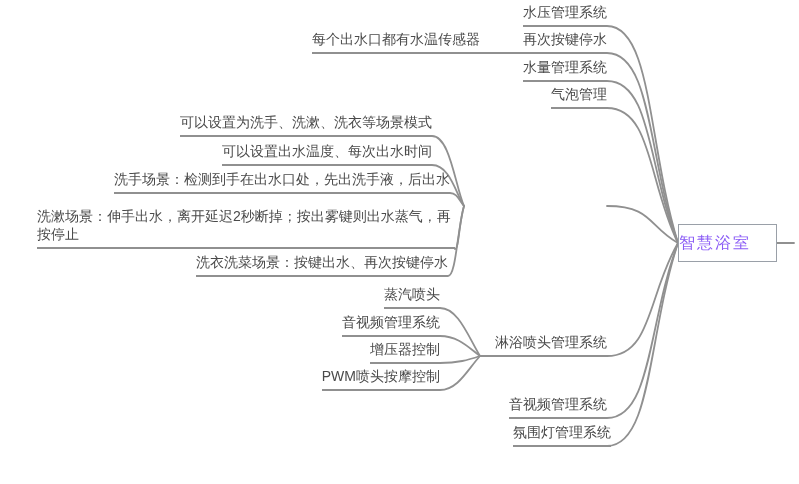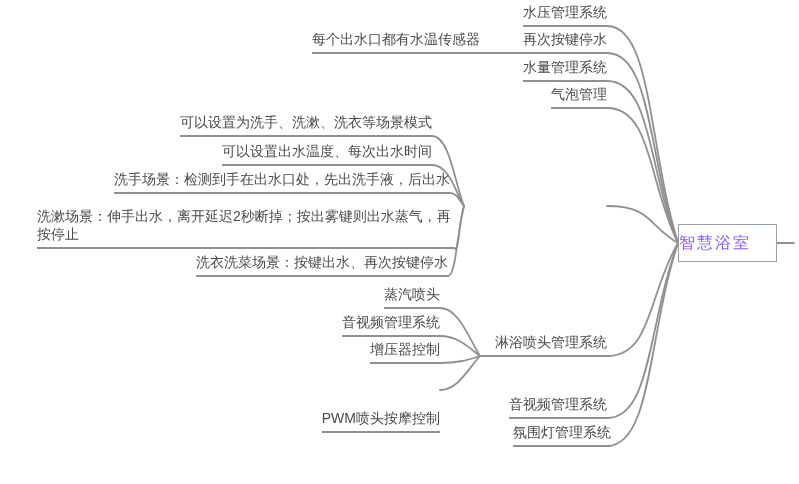--- a/index.html
+++ b/index.html
@@ -95,17 +95,17 @@
 
   <div class="node" style="top:113px; right:367px;">可以设置为洗手、洗漱、洗衣等场景模式</div>
   <div class="node" style="top:170px; right:349px;">洗手场景：检测到手在出水口处，先出洗手液，后出水</div>
   <div class="node" style="top:142px; right:367px;">可以设置出水温度、每次出水时间</div>
   <div class="node wrap" style="top:207px; right:344px; width:418px;">洗漱场景：伸手出水，离开延迟2秒断掉；按出雾键则出水蒸气，再按停止</div>
   <div class="node" style="top:253px; right:351px;">洗衣洗菜场景：按键出水、再次按键停水</div>
 
   <div class="node" style="top:285px; right:359px;">蒸汽喷头</div>
   <div class="node" style="top:313px; right:359px;">音视频管理系统</div>
   <div class="node" style="top:340px; right:359px;">增压器控制</div>
-  <div class="node" style="top:367px; right:359px;margin-top:42px;">PWM喷头按摩控制</div>
+  <div class="node" style="top:367px; right:359px;">PWM喷头按摩控制</div>
 
   <div class="root-topic">智慧浴室</div>
 
 </div>
 
 </body></html>

